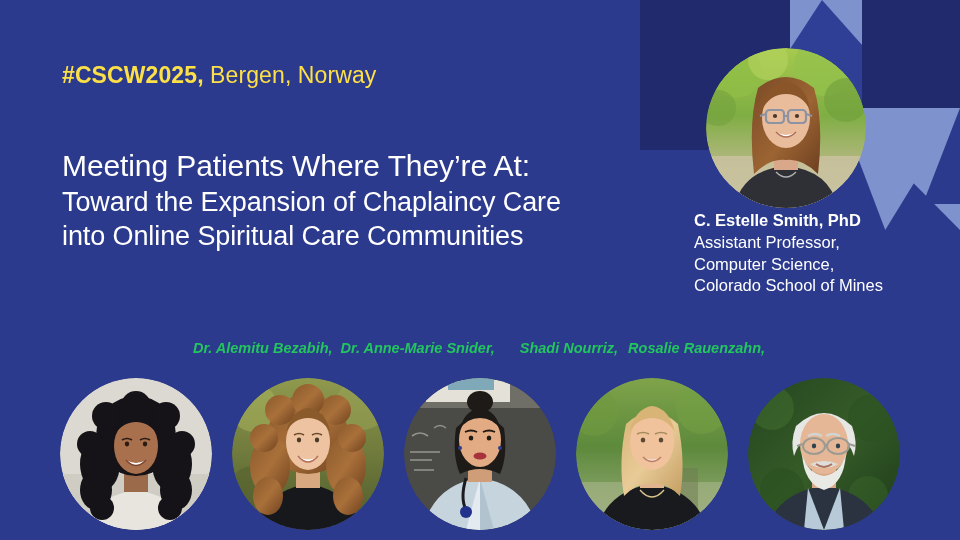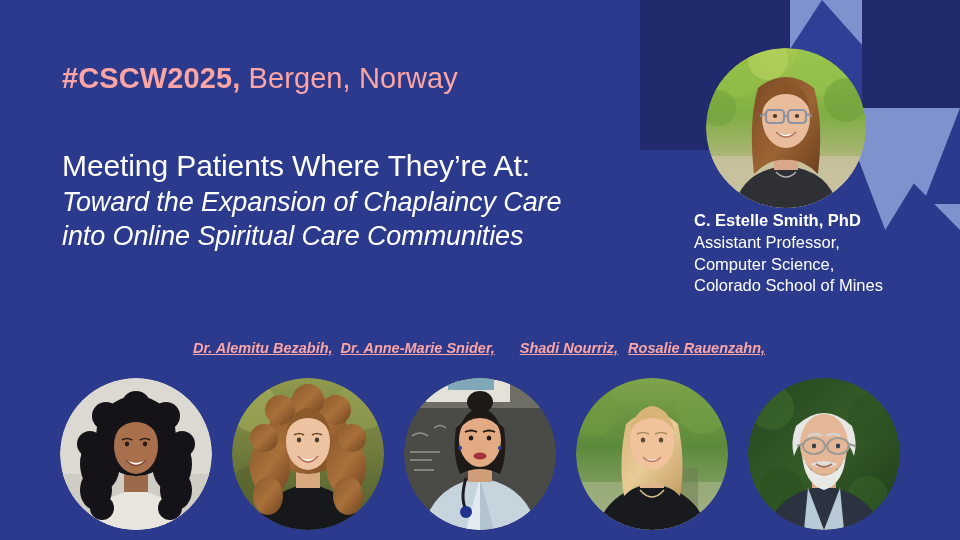--- a/index.html
+++ b/index.html
@@ -62,38 +62,38 @@
   
   .deco-navy-sliver{
     left:900px; top:108px; width:60px; height:96px;
     background:#2b3a8c;
     clip-path:polygon(100% 0, 100% 100%, 38% 100%);
   }
 
   
   .kicker{
     position:absolute; left:62px; top:62px;
-    font-size:29px; color:#fca5a5; letter-spacing:.1px;
+    font-size:23px; color:#fde047; letter-spacing:.1px;
     white-space:nowrap;
   }
   .kicker .hash{ font-weight:bold; }
   .kicker .loc{ font-weight:normal; }
 
   
   .title-block{
     position:absolute; left:62px; top:148px;
     width:610px;
   }
   .title-main{
     font-size:30px; font-weight:normal; color:#ffffff;
     line-height:1.22; letter-spacing:-.1px;
     white-space:nowrap;
   }
   .title-sub{
-    font-size:27px; font-style:italic; color:#ffffff;
+    font-size:27px; color:#ffffff;
     line-height:1.28; letter-spacing:-.1px;
   }
   .title-sub span{ display:block; white-space:nowrap; }
 
   
   .presenter-photo{
     position:absolute; left:706px; top:48px;
     width:160px; height:160px; border-radius:50%;
     overflow:hidden;
   }
@@ -103,22 +103,21 @@
     font-size:16.5px; color:#ffffff; line-height:1.32;
   }
   .presenter-name .pn{ font-weight:bold; display:block; white-space:nowrap; }
   .presenter-name .pa{ display:block; white-space:nowrap; }
 
   
   .names-row{
     position:absolute; left:0; top:340px; width:960px;
     display:flex; justify-content:center; align-items:baseline;
     font-size:14.5px; font-weight:bold; font-style:italic;
-    color:#fca5a5;
-    text-decoration:underline;
+    color:#22c55e;
   }
   .names-row .nm{ white-space:nowrap; }
   .names-row .nm:nth-child(1){ margin-left:16px; margin-right:8px; }
   .names-row .nm:nth-child(2){ margin-right:25px; }
   .names-row .nm:nth-child(3){ margin-right:10px; }
   .names-row .nm:nth-child(4){ margin-right:18px; }
 
   
   .avatar-row{
     position:absolute; left:0; top:378px; width:960px; height:162px;

